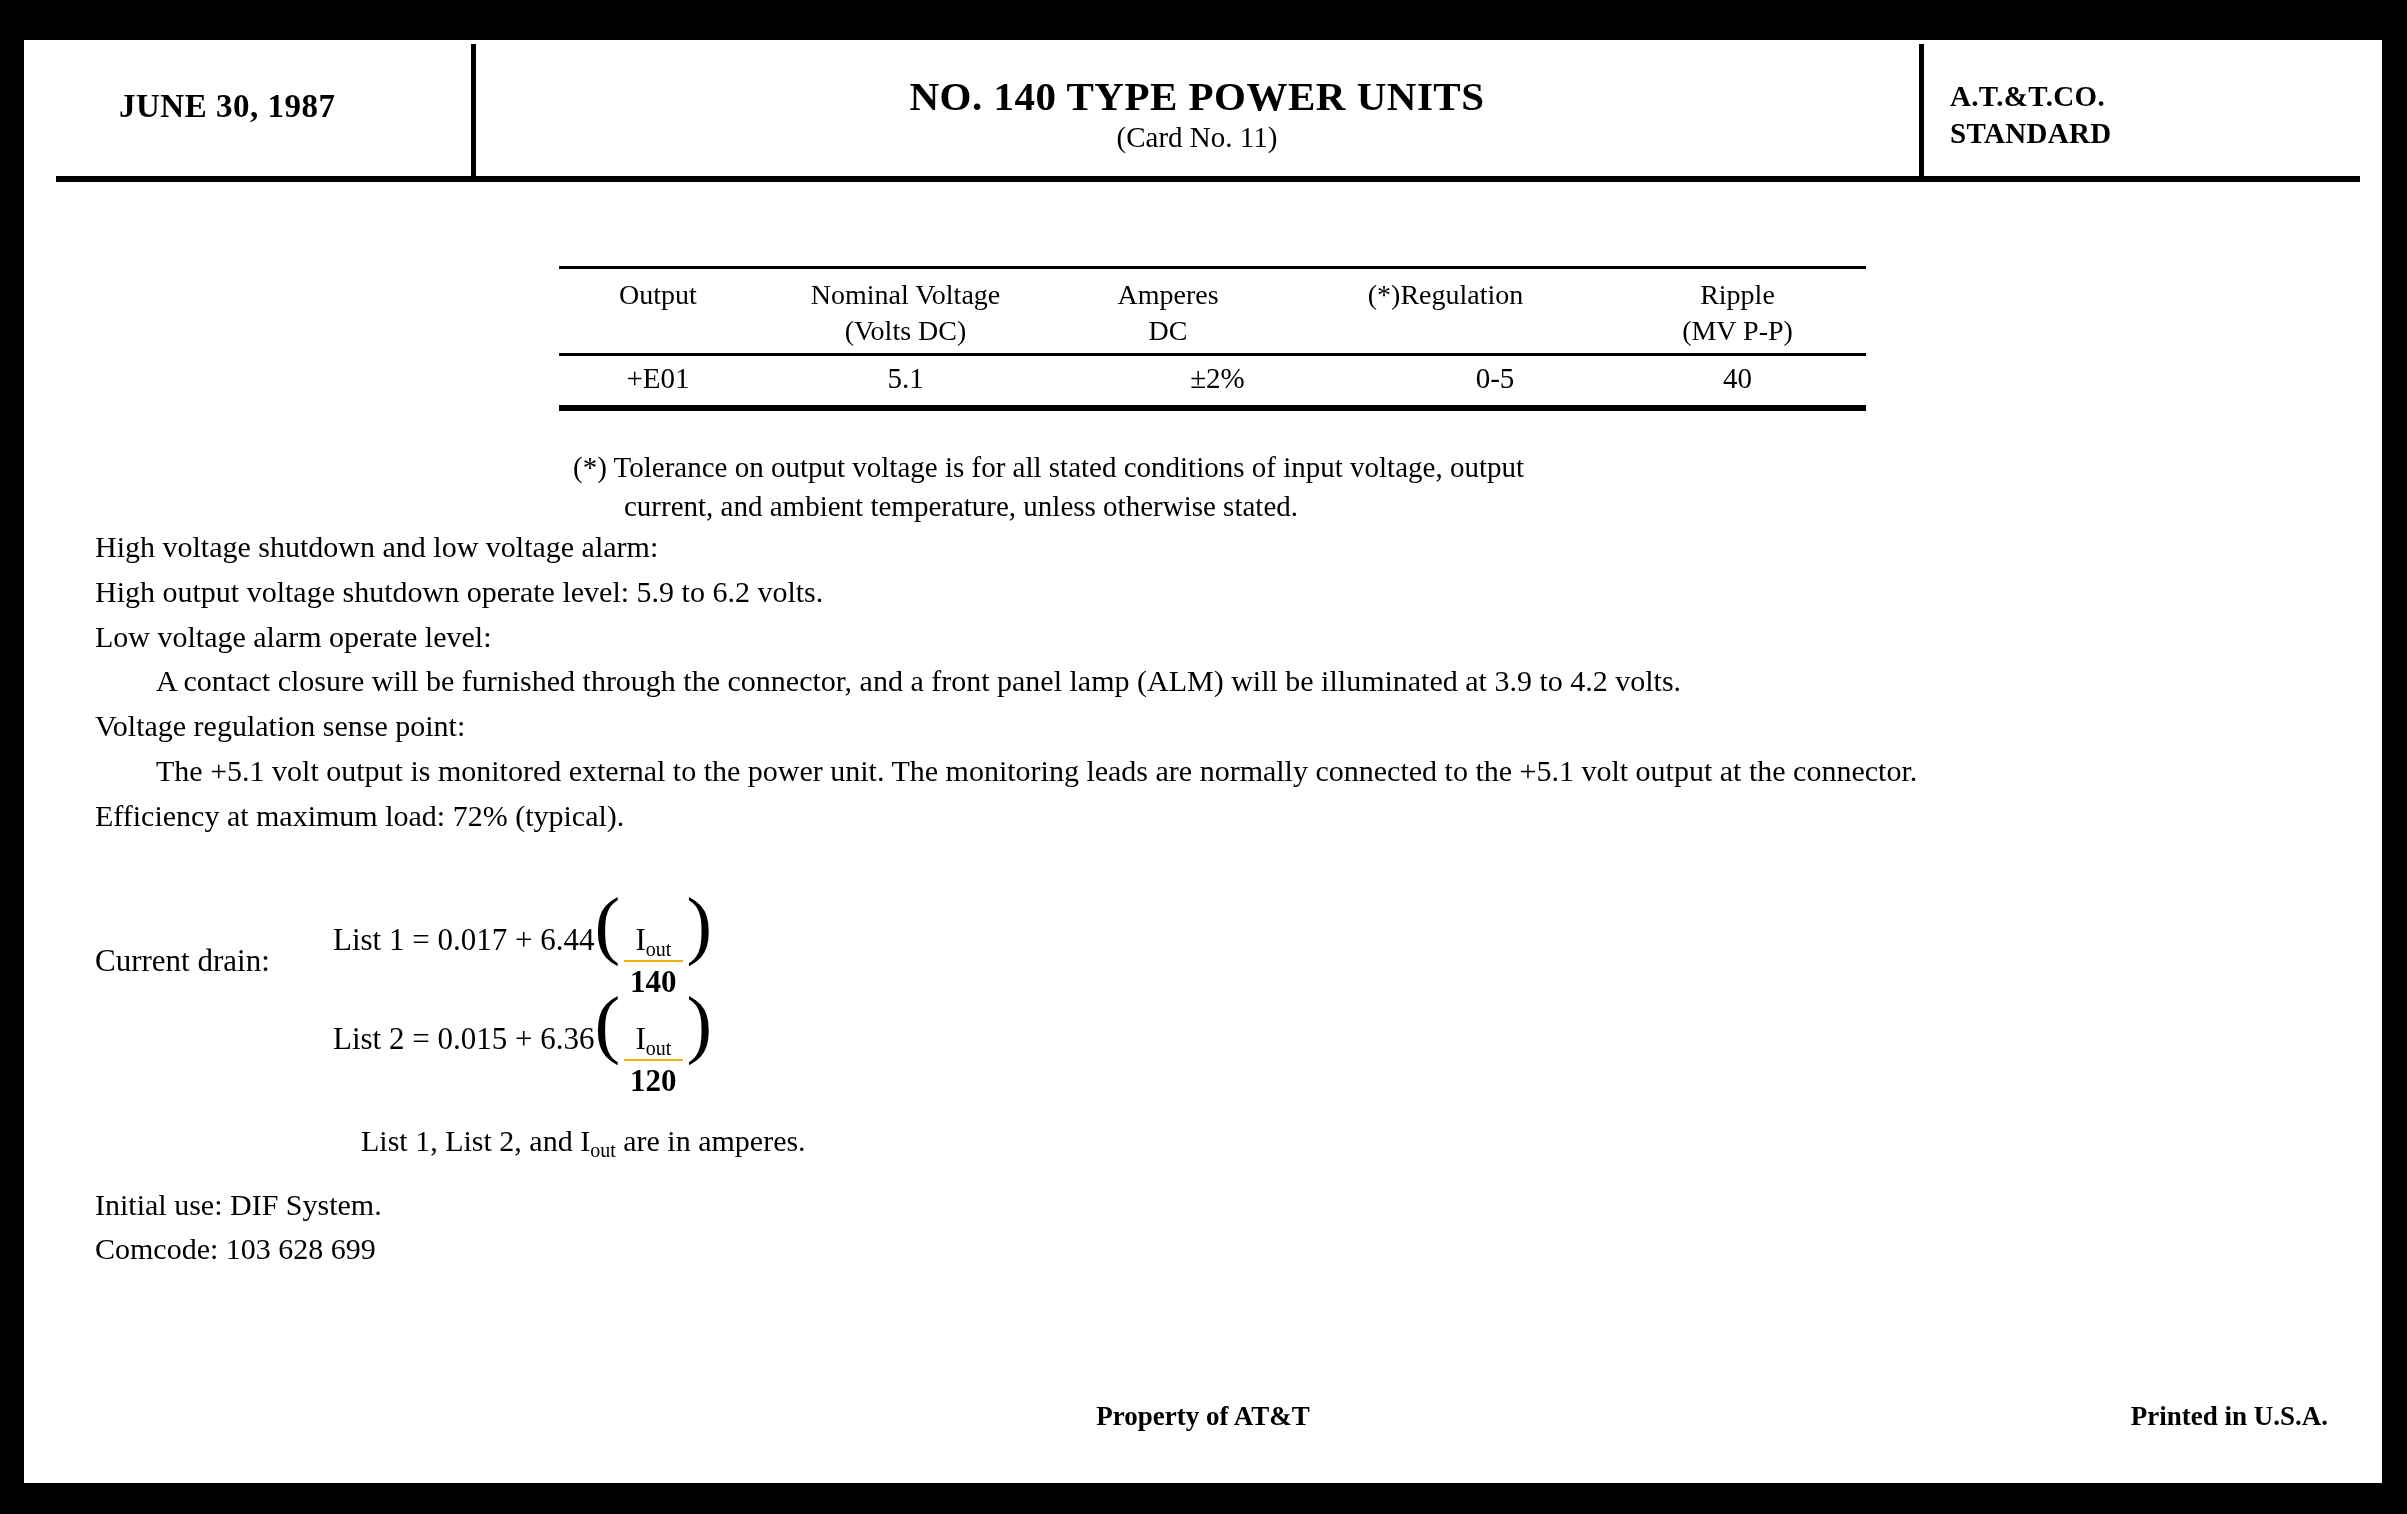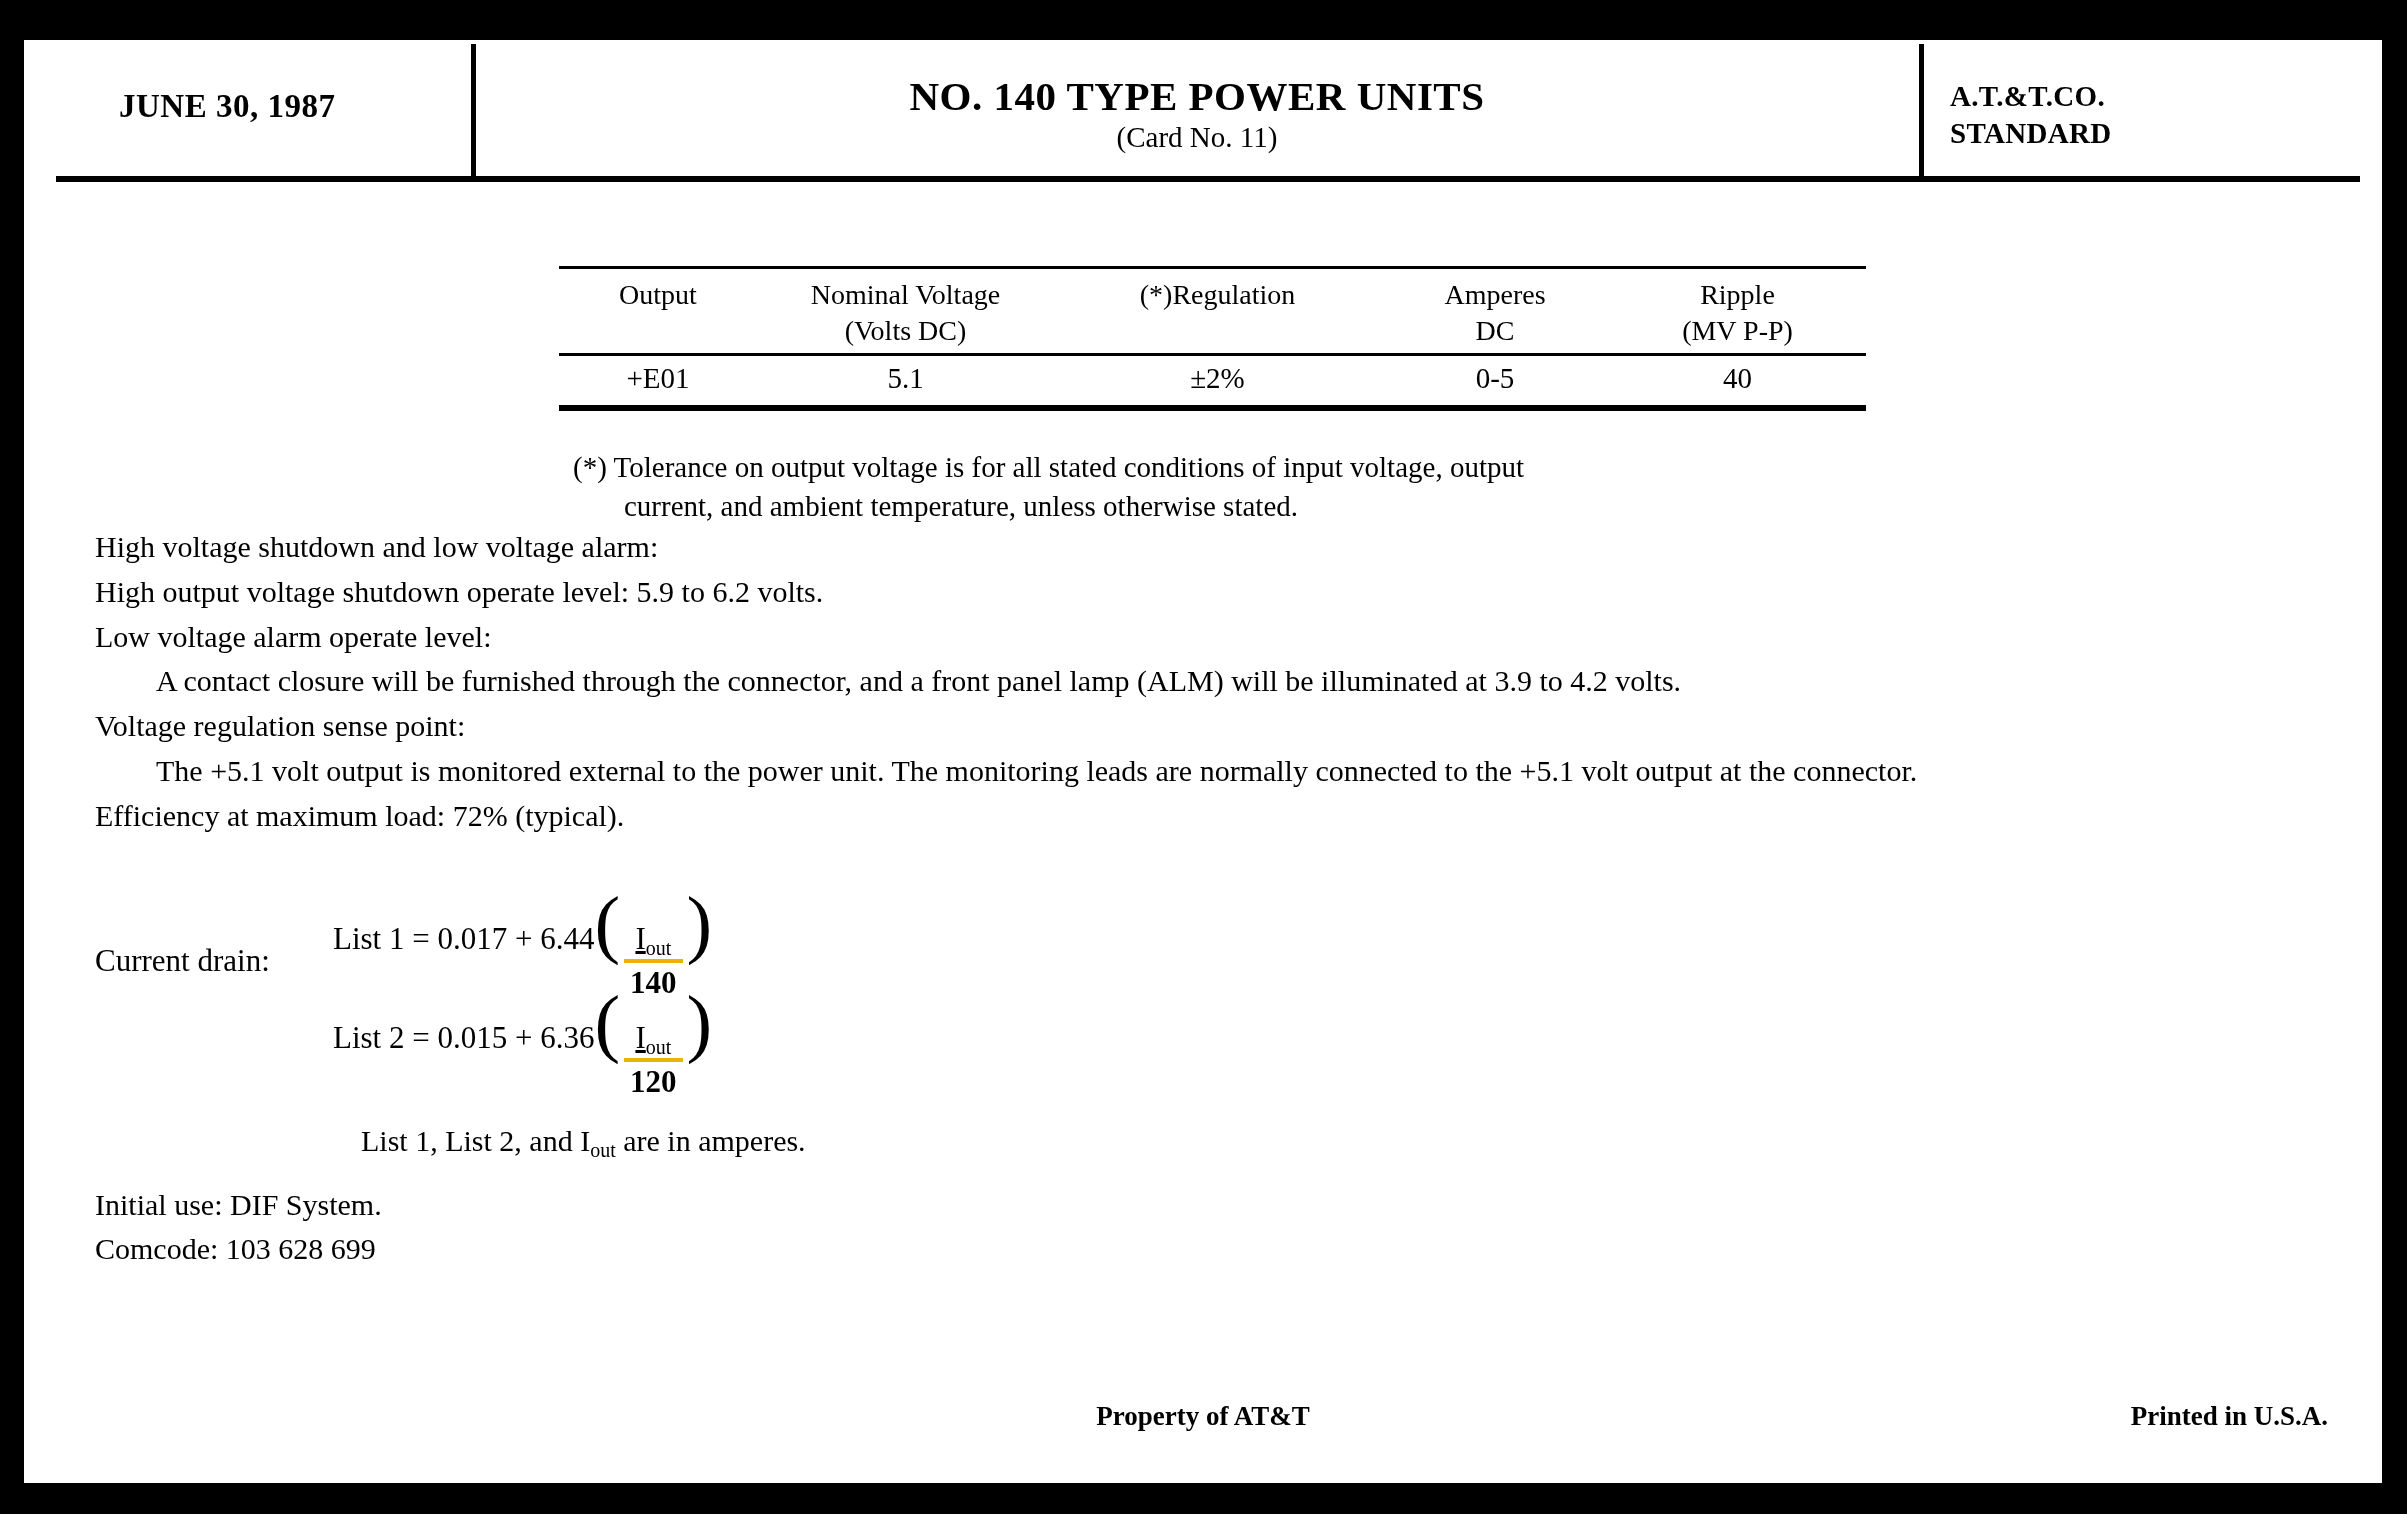--- a/index.html
+++ b/index.html
@@ -223,24 +223,23 @@
     top: 2px;
   }
   .frac {
     display: inline-block;
     text-align: center;
     margin: 0 4px;
     vertical-align: middle;
   }
   .frac .num {
     display: block;
-    border-bottom: 4px solid #eab308;
+    border-bottom: 2px solid #eab308;
     padding: 0 6px 2px 6px;
     font-size: 31px;
-    text-decoration: underline;
   }
   .frac .den {
     display: block;
     padding: 2px 6px 0 6px;
     font-size: 31px;
     font-weight: bold;
   }
   sub.smallsub {
     font-size: 20px;
     vertical-align: baseline;
@@ -308,27 +307,27 @@
       <div class="rule-thin"></div>
       <div class="thead">
         <div class="th c-output">
           <span class="l1"></span>
           <span class="l2">Output</span>
         </div>
         <div class="th c-nomv">
           <span class="l1">Nominal Voltage</span>
           <span class="l2">(Volts DC)</span>
         </div>
+        <div class="th c-amps">
+          <span class="l1">Amperes</span>
+          <span class="l2">DC</span>
+        </div>
         <div class="th c-reg">
           <span class="l1"></span>
           <span class="l2">(*)Regulation</span>
-        </div>
-        <div class="th c-amps">
-          <span class="l1">Amperes</span>
-          <span class="l2">DC</span>
         </div>
         <div class="th c-ripple">
           <span class="l1">Ripple</span>
           <span class="l2">(MV P-P)</span>
         </div>
       </div>
       <div class="rule-thin"></div>
       <div class="tbody-row">
         <div class="td c-output">+E01</div>
         <div class="td c-nomv">5.1</div>

